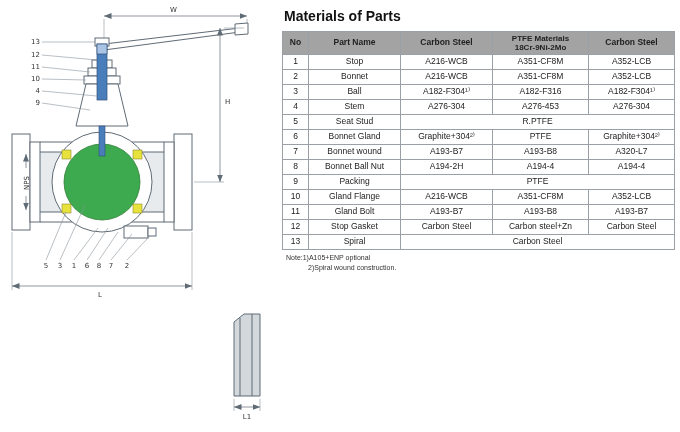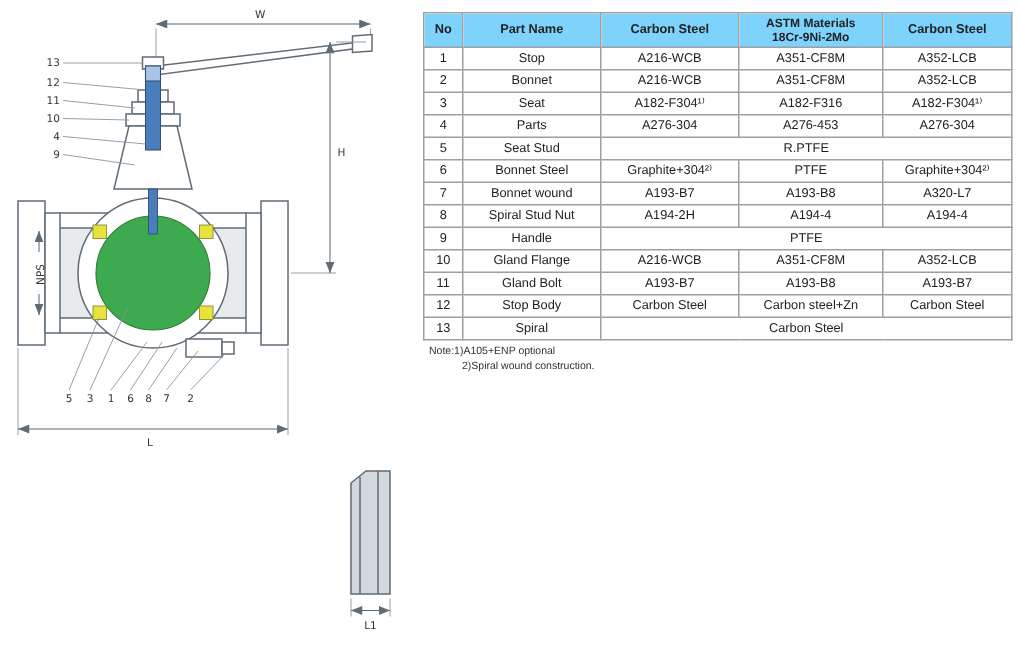--- a/index.html
+++ b/index.html
@@ -16,21 +16,21 @@
   .part{fill:#d2d8dc;stroke:#5f6b75;stroke-width:1;}
   .stemcap{fill:#a9c4e4;stroke:#2f4f7a;stroke-width:.7;}
   .dtext{font-family:"DejaVu Sans",sans-serif;font-size:7px;fill:#333;}
 
   
   #right{position:absolute;left:282px;top:8px;width:392px;}
   .title{font-size:14px;font-weight:bold;color:#111;margin:0 0 7px 2px;}
   table{border-collapse:collapse;width:392px;table-layout:fixed;}
   th,td{border:1px solid #9aa0a6;text-align:center;vertical-align:middle;
         font-size:8.5px;line-height:1.15;padding:2px 1px;height:10px;overflow:hidden;white-space:nowrap;}
-  th{background:#7dd3fc;font-weight:bold;}
+  th{background:#a3a3a3;font-weight:bold;}
   .hdr2{font-size:8px;}
   .notes{font-size:7px;color:#333;margin-top:3px;margin-left:4px;line-height:1.35;}
   .notes .n2{margin-left:22px;}
 </style>
 </head>
 <body>
 
 <div id="page">
 
   <svg id="drawing" viewBox="0 0 280 432">
@@ -153,36 +153,37 @@
 
     <g>
       <line class="thin" x1="234" y1="399" x2="234" y2="411"></line>
       <line class="thin" x1="260" y1="399" x2="260" y2="411"></line>
       <line class="dim" x1="234" y1="407" x2="260" y2="407" marker-start="url(#aS)" marker-end="url(#aE)"></line>
       <text class="dtext" x="247" y="419" text-anchor="middle">L1</text>
     </g>
   </svg>
 
   <div id="right">
+    <div class="title">Materials of Parts</div>
 
     <table>
       <colgroup>
         <col style="width:26px">
           <col style="width:92px">
           <col style="width:92px">
           <col style="width:96px">
           <col style="width:86px">
       </colgroup>
       <thead>
         <tr>
           <th>No</th>
           <th>Part Name</th>
           <th>Carbon Steel</th>
           <th>
-            <div class="hdr2">ASTM Materials</div>
+            <div class="hdr2">PTFE Materials</div>
             <div class="hdr2">18Cr-9Ni-2Mo</div>
           </th>
           <th>Carbon Steel</th>
         </tr>
       </thead>
       <tbody>
         <tr>
           <td>1</td>
           <td>Stop</td>
           <td>A216-WCB</td>
@@ -191,80 +192,80 @@
         </tr>
         <tr>
           <td>2</td>
           <td>Bonnet</td>
           <td>A216-WCB</td>
           <td>A351-CF8M</td>
           <td>A352-LCB</td>
         </tr>
         <tr>
           <td>3</td>
-          <td>Seat</td>
+          <td>Ball</td>
           <td>A182-F304¹⁾</td>
           <td>A182-F316</td>
           <td>A182-F304¹⁾</td>
         </tr>
         <tr>
           <td>4</td>
-          <td>Parts</td>
+          <td>Stem</td>
           <td>A276-304</td>
           <td>A276-453</td>
           <td>A276-304</td>
         </tr>
         <tr>
           <td>5</td>
           <td>Seat Stud</td>
           <td colspan="3">R.PTFE</td>
         </tr>
         <tr>
           <td>6</td>
-          <td>Bonnet Steel</td>
+          <td>Bonnet Gland</td>
           <td>Graphite+304²⁾</td>
           <td>PTFE</td>
           <td>Graphite+304²⁾</td>
         </tr>
         <tr>
           <td>7</td>
           <td>Bonnet wound</td>
           <td>A193-B7</td>
           <td>A193-B8</td>
           <td>A320-L7</td>
         </tr>
         <tr>
           <td>8</td>
-          <td>Spiral Stud Nut</td>
+          <td>Bonnet Ball Nut</td>
           <td>A194-2H</td>
           <td>A194-4</td>
           <td>A194-4</td>
         </tr>
         <tr>
           <td>9</td>
-          <td>Handle</td>
+          <td>Packing</td>
           <td colspan="3">PTFE</td>
         </tr>
         <tr>
           <td>10</td>
           <td>Gland Flange</td>
           <td>A216-WCB</td>
           <td>A351-CF8M</td>
           <td>A352-LCB</td>
         </tr>
         <tr>
           <td>11</td>
           <td>Gland Bolt</td>
           <td>A193-B7</td>
           <td>A193-B8</td>
           <td>A193-B7</td>
         </tr>
         <tr>
           <td>12</td>
-          <td>Stop Body</td>
+          <td>Stop Gasket</td>
           <td>Carbon Steel</td>
           <td>Carbon steel+Zn</td>
           <td>Carbon Steel</td>
         </tr>
         <tr>
           <td>13</td>
           <td>Spiral</td>
           <td colspan="3">Carbon Steel</td>
         </tr>
       </tbody>

